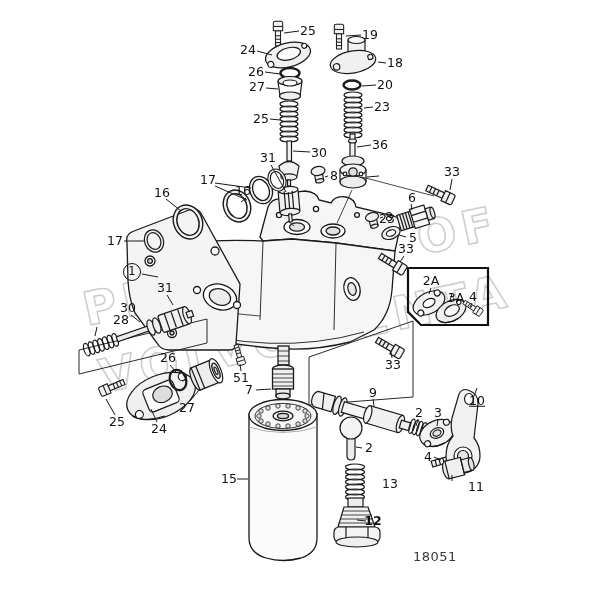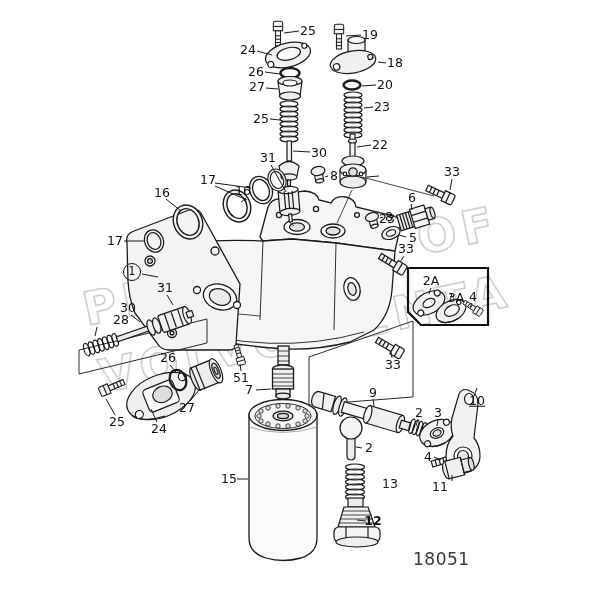--- a/index.html
+++ b/index.html
@@ -3,21 +3,21 @@
 <meta charset="utf-8">
 <style>
   html,body{margin:0;padding:0;background:#fff;}
   .stage{position:relative;width:600px;height:600px;background:#fff;overflow:hidden;
          font-family:"DejaVu Sans","Liberation Sans",sans-serif;}
   .stage svg{position:absolute;left:0;top:0;}
   .callout{position:absolute;transform:translate(-50%,-50%);font-size:12.5px;color:#111;
            white-space:nowrap;line-height:1;}
   .callout.circled{border:1.4px solid #111;border-radius:50%;width:16px;height:16px;
            display:flex;align-items:center;justify-content:center;font-size:11.5px;}
-  .figure-number{position:absolute;font-size:17px;color:#3a3a3a;letter-spacing:0.5px;}
+  .figure-number{position:absolute;font-size:13px;color:#3a3a3a;letter-spacing:0.5px;}
   #leader-lines line{stroke:#1a1a1a;stroke-width:1;}
   #axis-lines line, #axis-lines path{stroke:#1a1a1a;stroke-width:0.8;fill:none;}
   .thinbox{fill:none;stroke:#2a2a2a;stroke-width:1;}
   .kitbox{fill:none;stroke:#111;stroke-width:2.2;}
 </style>
 </head>
 <body>
 
 <div class="stage">
 
@@ -450,21 +450,21 @@
       <div class="callout" style="left: 248px; top: 50px;">24</div>
       <div class="callout" style="left: 256px; top: 72px;">26</div>
       <div class="callout" style="left: 257px; top: 87px;">27</div>
       <div class="callout" style="left: 261px; top: 119px;">25</div>
       <div class="callout" style="left: 370px; top: 35px;">19</div>
       <div class="callout" style="left: 395px; top: 63px;">18</div>
       <div class="callout" style="left: 385px; top: 85px;">20</div>
       <div class="callout" style="left: 382px; top: 107px;">23</div>
       <div class="callout" style="left: 319px; top: 153px;">30</div>
       <div class="callout" style="left: 268px; top: 158px;">31</div>
-      <div class="callout" style="left: 380px; top: 145px;">22</div>
+      <div class="callout" style="left: 380px; top: 145px;">36</div>
       <div class="callout" style="left: 334px; top: 176px;">8</div>
       <div class="callout" style="left: 387px; top: 176px; margin-top: 43px;">23</div>
       <div class="callout" style="left: 452px; top: 172px;">33</div>
       <div class="callout" style="left: 412px; top: 198px;">6</div>
       <div class="callout" style="left: 389px; top: 217px;">8</div>
       <div class="callout" style="left: 413px; top: 238px;">5</div>
       <div class="callout" style="left: 406px; top: 249px;">33</div>
       <div class="callout" style="left: 162px; top: 193px;">16</div>
       <div class="callout" style="left: 208px; top: 180px;">17</div>
       <div class="callout" style="left: 243px; top: 191px;">16</div>
@@ -481,21 +481,21 @@
       <div class="callout" style="left: 249px; top: 390px;">7</div>
       <div class="callout" style="left: 431px; top: 281px;">2A</div>
       <div class="callout" style="left: 456px; top: 286px; margin-top: 12px;">3A</div>
       <div class="callout" style="left: 473px; top: 297px;">4</div>
       <div class="callout" style="left: 393px; top: 365px;">33</div>
       <div class="callout" style="left: 373px; top: 393px;">9</div>
       <div class="callout" style="left: 477px; top: 401px; text-decoration: underline;">10</div>
       <div class="callout" style="left: 419px; top: 413px;">2</div>
       <div class="callout" style="left: 438px; top: 413px;">3</div>
       <div class="callout" style="left: 428px; top: 457px;">4</div>
-      <div class="callout" style="left: 440px; top: 487px;">11</div>
+      <div class="callout" style="left: 476px; top: 487px;">11</div>
       <div class="callout" style="left: 369px; top: 448px;">2</div>
       <div class="callout" style="left: 370px; top: 484px; margin-left: 20px;">13</div>
       <div class="callout" style="left: 373px; top: 521px; font-weight: bold;">12</div>
       <div class="callout" style="left: 229px; top: 479px;">15</div>
     </div>
 
 <div class="figure-number" style="left:413px;top:549px;">18051</div>
 </div>
 
 </body></html>

